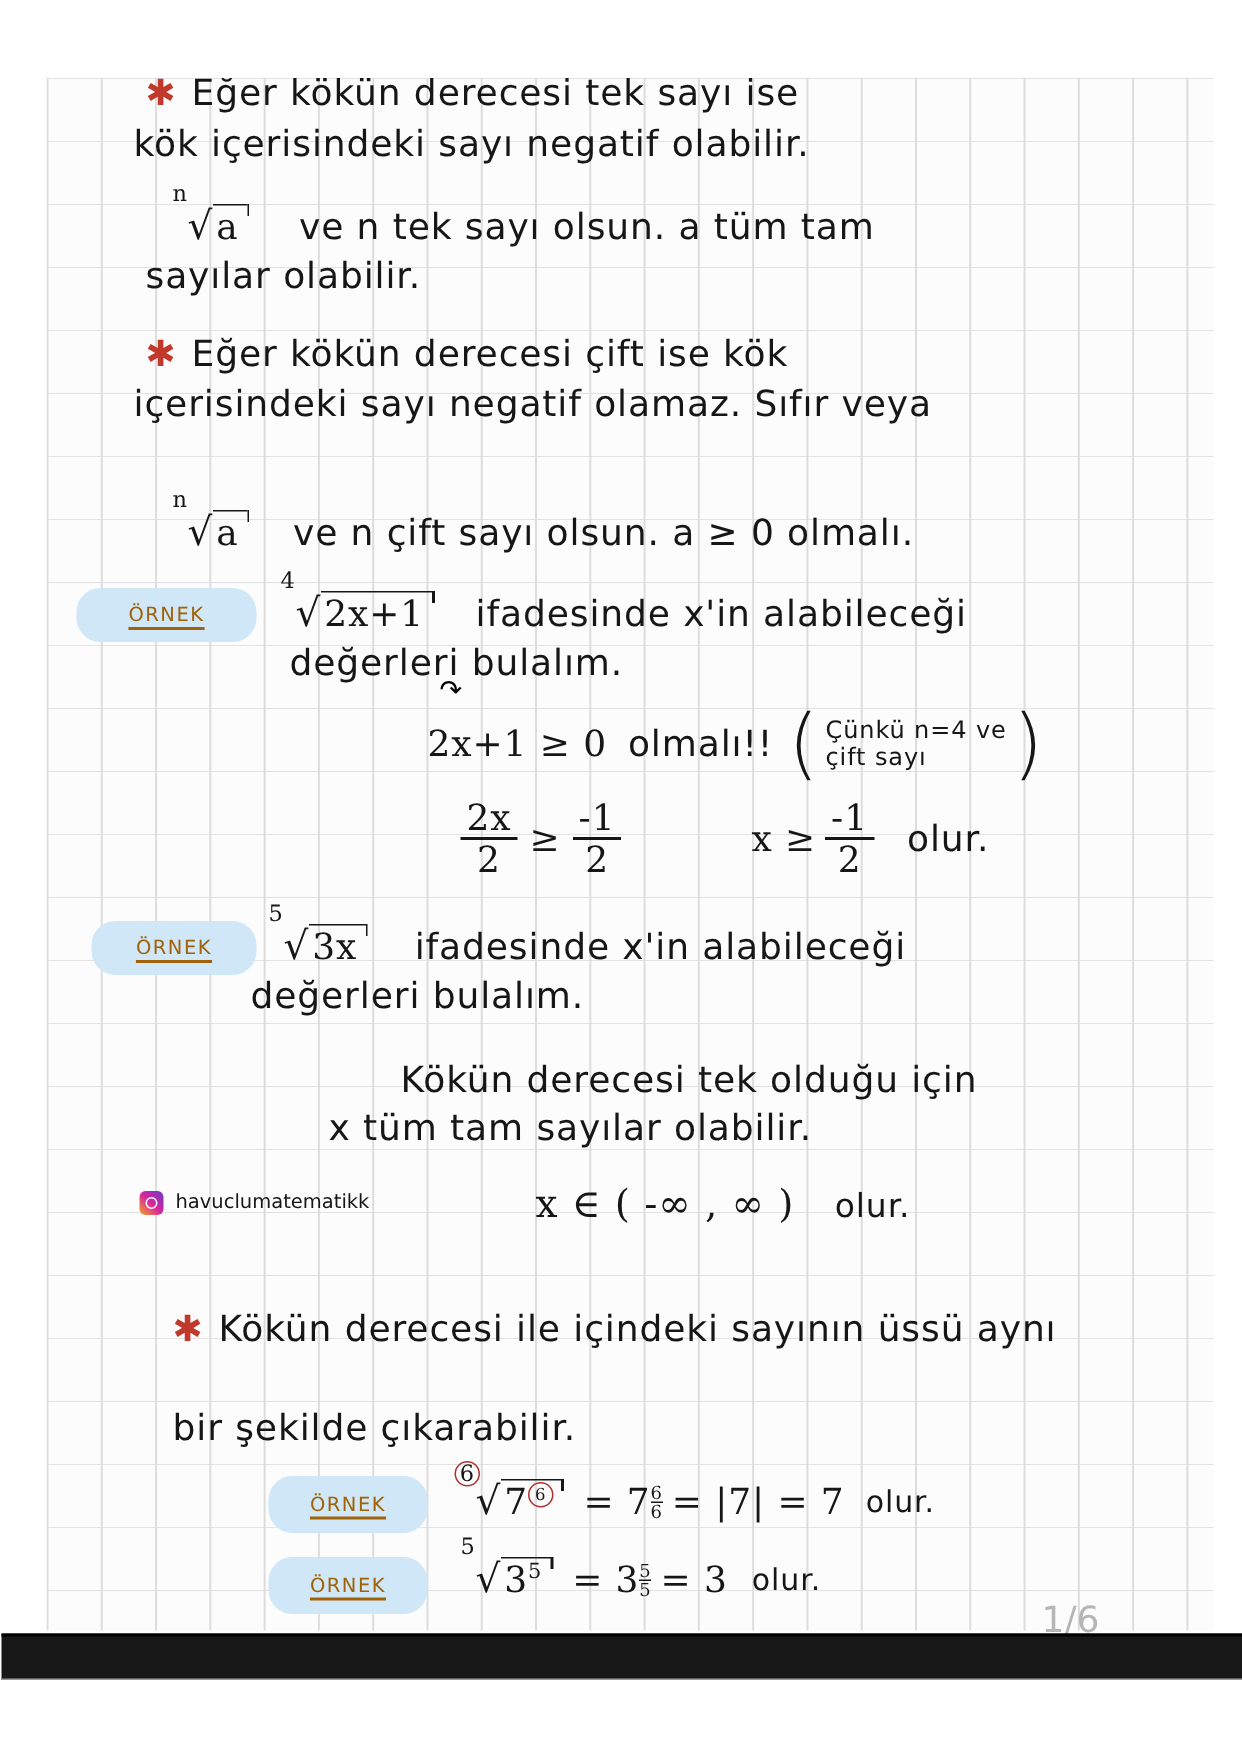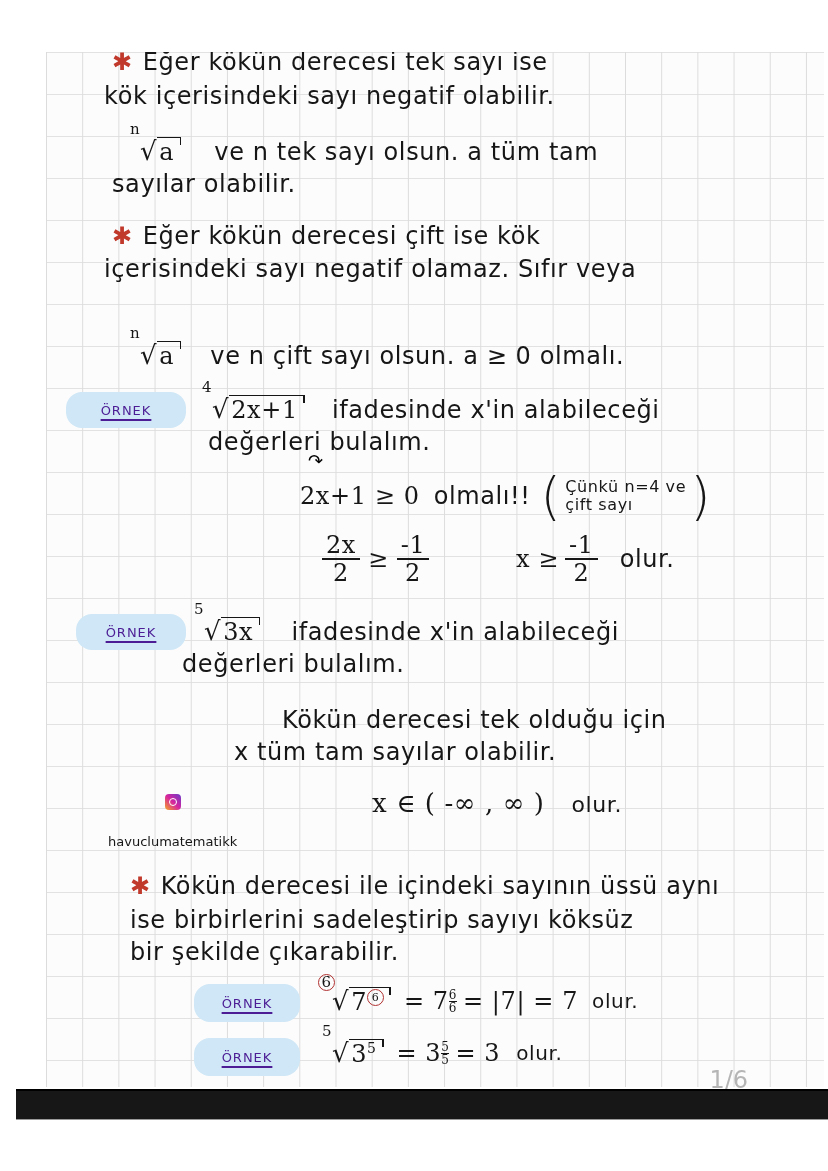--- a/index.html
+++ b/index.html
@@ -9,21 +9,21 @@
   }
   body {
     width: 828px;
     height: 1171px;
     position: relative;
     overflow: hidden;
     font-family: "DejaVu Sans", sans-serif;
   }
   .viewer {
     position: absolute;
-    left: 16px; top: 0;
+    left: 1px; top: 0;
     width: 768px; height: 1171px;
     background: #ffffff;
     text-decoration: underline;
   }
   .page {
     position: absolute;
     left: 30px;
     top: 52px;
     width: 778px;
     height: 1035px;
@@ -75,21 +75,21 @@
     content: "";
     position: absolute;
     right: -1px; top: -1px;
     width: 1.6px; height: 8px;
     background: #161616;
   }
   .badge {
     position: absolute;
     background: #cfe7f6;
     border-radius: 16px;
-    color: #4c1d95;
+    color: #a16207;
     font-family: "DejaVu Sans", sans-serif;
     font-size: 13px;
     letter-spacing: 1px;
     text-decoration: underline;
     text-decoration-thickness: 2px;
     text-underline-offset: 4px;
     display: flex;
     align-items: center;
     justify-content: center;
   }
@@ -119,25 +119,24 @@
   .paren-note {
     display: inline-flex;
     align-items: center;
     font-size: 16px;
   }
   .paren-note .big { font-size: 52px; font-weight: 200; line-height: 1; }
   .paren-note .lines { display: flex; flex-direction: column; line-height: 1.15; padding: 0 4px; }
   .insta {
     position: absolute;
     display: flex;
-    align-items: center;
-    gap: 24px;
+    align-items: flex-start;
+    gap: 8px;
     font-size: 13px;
     color: #161616;
-    flex-direction: column;
   }
   .insta-icon {
     width: 16px; height: 16px;
     border-radius: 4px;
     background: linear-gradient(45deg, #f5a623 0%, #d6249f 50%, #6a3bc7 100%);
     position: relative;
   }
   .insta-icon::before {
     content: "";
     position: absolute;
@@ -247,21 +246,20 @@
     </div>
 
     <div class="insta" style="left:62px; top:742px;">
       <span class="insta-icon"></span>
       <span>havuclumatematikk</span>
     </div>
 
     <div class="hw" style="left:84px; top:822px;">
       <span class="star">✱</span><span>Kökün derecesi ile içindeki sayının üssü aynı</span>
     </div>
-    <div class="hw" style="left:84px; top:856px;">ise birbirlerini sadeleştirip sayıyı köksüz</div>
     <div class="hw" style="left:84px; top:888px;">bir şekilde çıkarabilir.</div>
 
     <div class="badge" style="left:148px; top:932px; width:106px; height:38px;">ÖRNEK</div>
     <div class="hw math" style="left:282px; top:936px; display:flex; align-items:center;">
       <span class="root">
         <span class="idx circle-red" style="top:-14px; left:-10px;">6</span>
         <span class="rad">√</span><span class="under"><span>7</span><span class="sup circle-red">6</span></span>
       </span>
       <span style="margin-left:14px;">=</span>
       <span style="margin-left:8px;">7</span>

